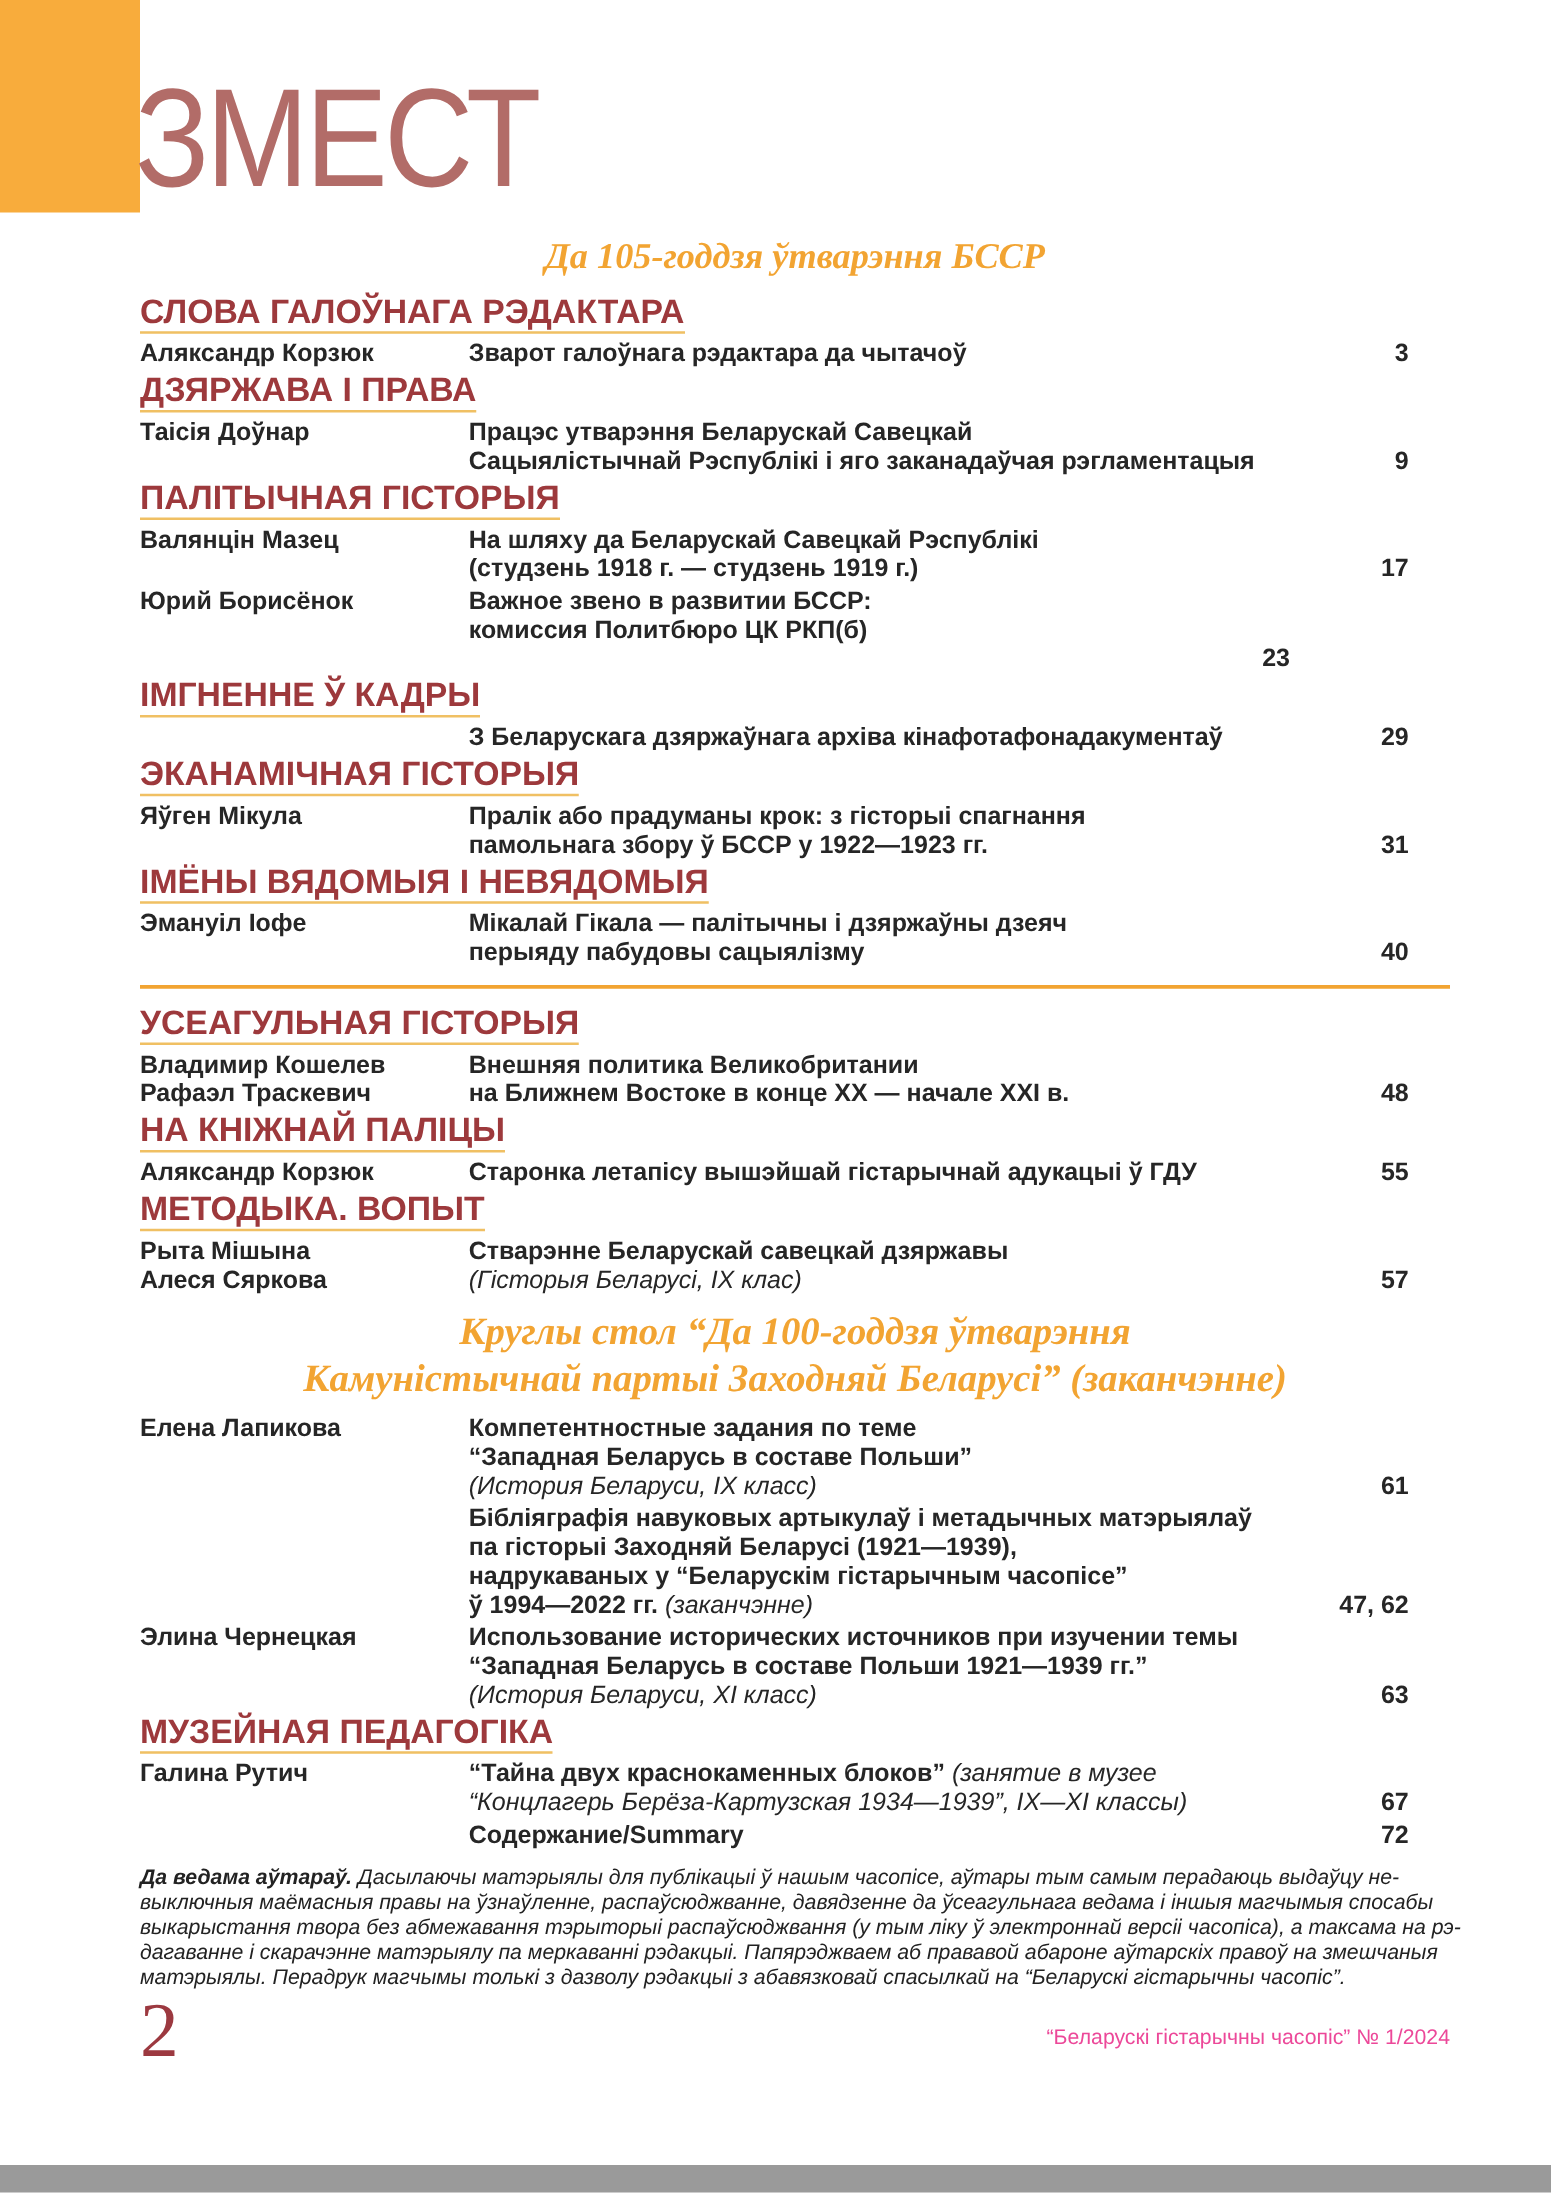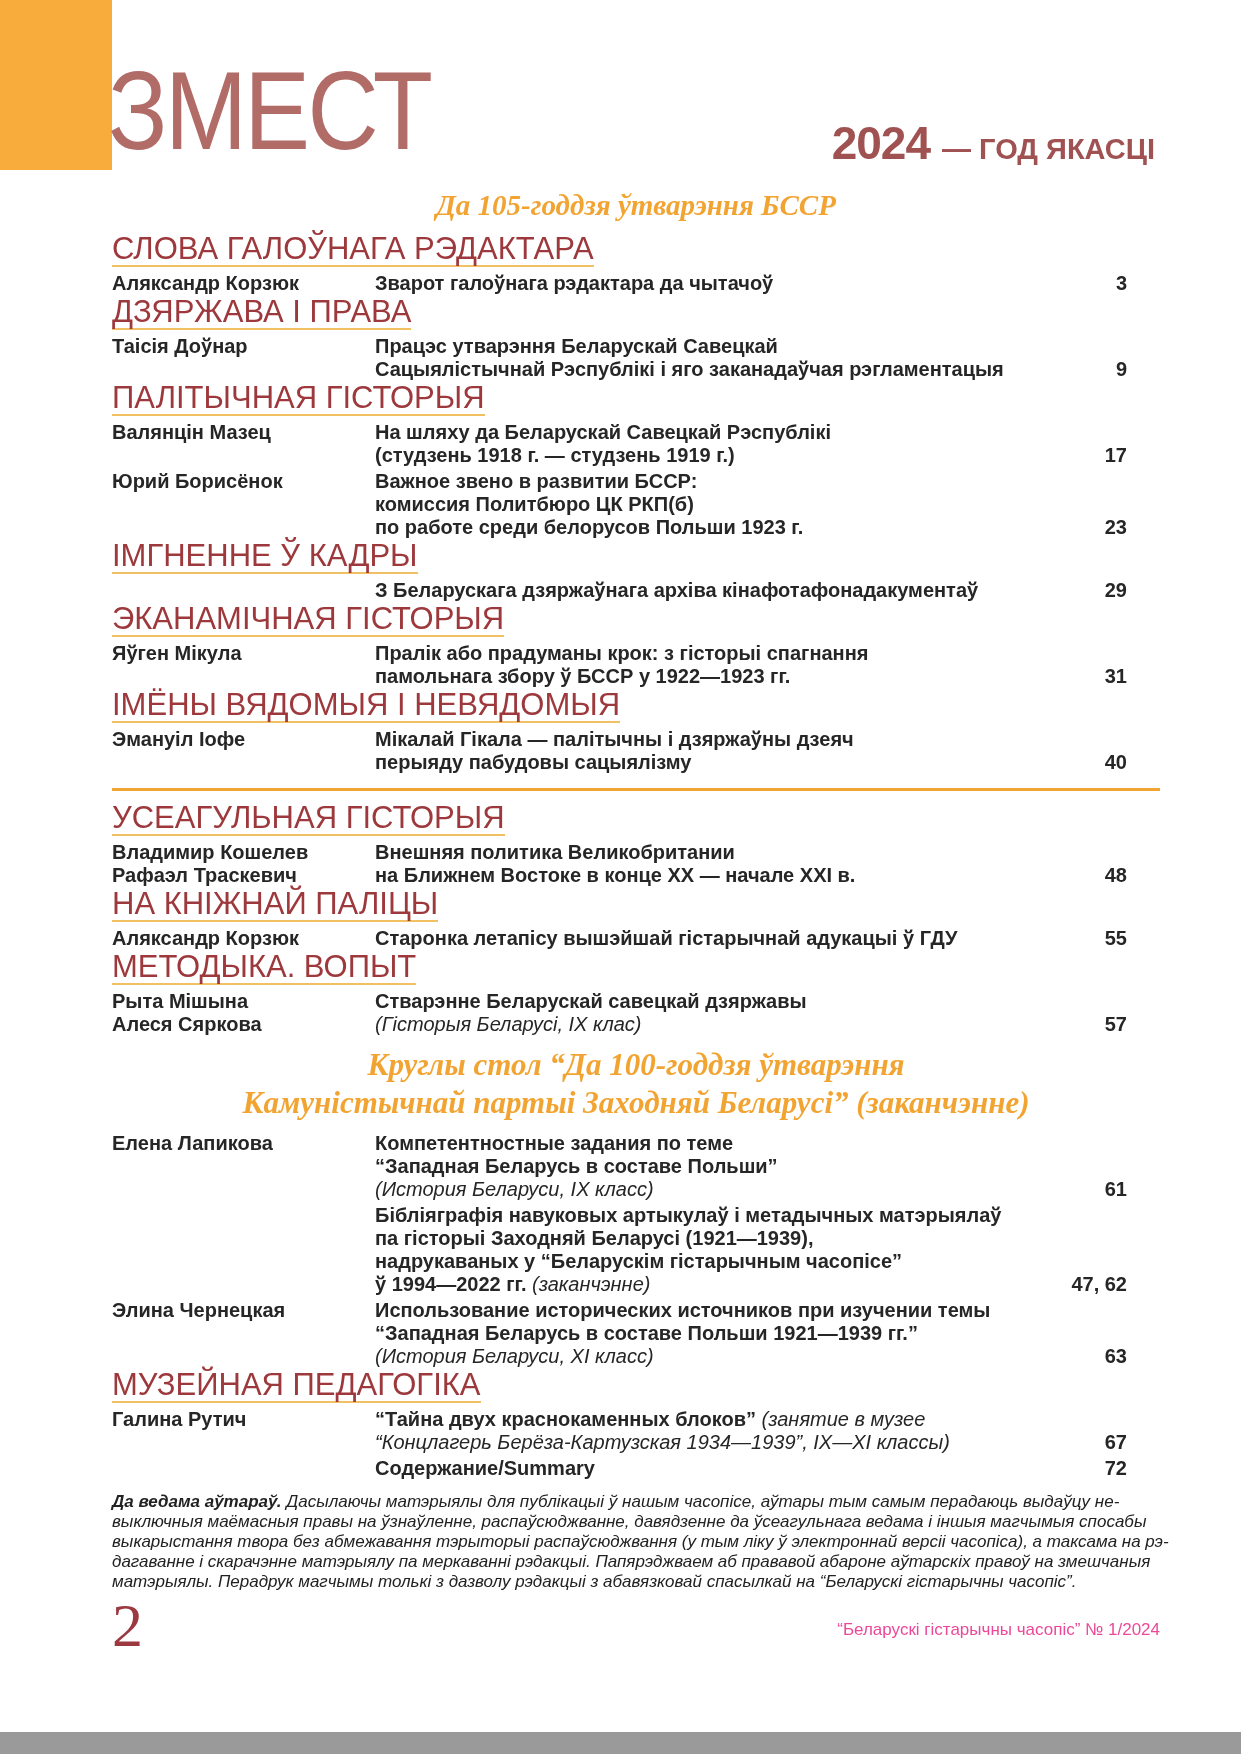--- a/index.html
+++ b/index.html
@@ -21,23 +21,23 @@
   .masthead-year .slogan{font-size:29px;font-weight:bold;letter-spacing:0;}
   .content{position:absolute;left:112px;top:184px;width:1048px;}
   .theme-heading{
     font-family:"Liberation Serif",serif;font-style:italic;font-weight:bold;
     color:var(--accent-orange,#f2a432);text-align:center;
   }
   .th1{font-size:29px;line-height:34px;margin:4px 0 14px;}
   .th2{font-size:31px;line-height:38px;margin:10px 0 10px;}
   .section-head{margin:4px 0 5px;}
   .section-head .inner{
-    display:inline-block;font-size:31px;line-height:26px;color:var(--brick,#9d393c);
+    display:inline-block;font-size:27px;line-height:26px;color:var(--brick,#9d393c);
     border-bottom:2px solid var(--underline-orange,#f0c063);padding-bottom:3px;
-    letter-spacing:0;white-space:nowrap;
+    letter-spacing:0;white-space:nowrap;font-weight:bold;
   }
   .entry{margin:0 0 3px;}
   .row{display:grid;grid-template-columns:263px 1fr 95px;}
   .author,.title,.pg{font-size:20px;line-height:23px;}
   .author{font-weight:bold;white-space:nowrap;}
   .title{white-space:nowrap;}
   .seg-b{font-weight:bold;}
   .seg-i{font-style:italic;font-weight:normal;}
   .seg-bi{font-style:italic;font-weight:bold;}
   .pg{font-weight:bold;text-align:right;padding-right:33px;}
@@ -50,24 +50,20 @@
     color:var(--page2-red,#9c3940);
   }
   .journal-ref{font-size:17px;line-height:20px;color:#ec4899;margin-top:22px;white-space:nowrap;}
 </style>
 </head>
 <body>
 
 <div class="page">
   <div class="orange-block"></div>
   <div class="masthead-title">ЗМЕСТ</div>
-  <div class="masthead-year">
-    <span class="year">2024</span>
-    <span class="slogan">— ГОД ЯКАСЦІ</span>
-  </div>
 
   <div class="content">
     <div class="theme-heading th1">Да 105-годдзя ўтварэння БССР</div>
 
     <div>
         <div class="section-head"><span class="inner">СЛОВА ГАЛОЎНАГА РЭДАКТАРА</span></div>
         <div class="entry">
           <div class="row">
             <span class="author">Аляксандр Корзюк</span>
             <span class="title"><span class="seg-b">Зварот галоўнага рэдактара да чытачоў</span></span>
@@ -106,21 +102,20 @@
             <span class="title"><span class="seg-b">Важное звено в развитии БССР:</span></span>
             <span class="pg"></span>
           </div>
           <div class="row">
             <span class="author"></span>
             <span class="title"><span class="seg-b">комиссия Политбюро ЦК РКП(б)</span></span>
             <span class="pg"></span>
           </div>
           <div class="row">
             <span class="author"></span>
-            <span class="title"><span class="seg-b">по работе среди белорусов Польши 1923 г.</span></span>
             <span class="pg">23</span>
           </div>
         </div>
         <div class="section-head"><span class="inner">ІМГНЕННЕ Ў КАДРЫ</span></div>
         <div class="entry">
           <div class="row">
             <span class="author"></span>
             <span class="title"><span class="seg-b">З Беларускага дзяржаўнага архіва кінафотафонадакументаў</span></span>
             <span class="pg">29</span>
           </div>

